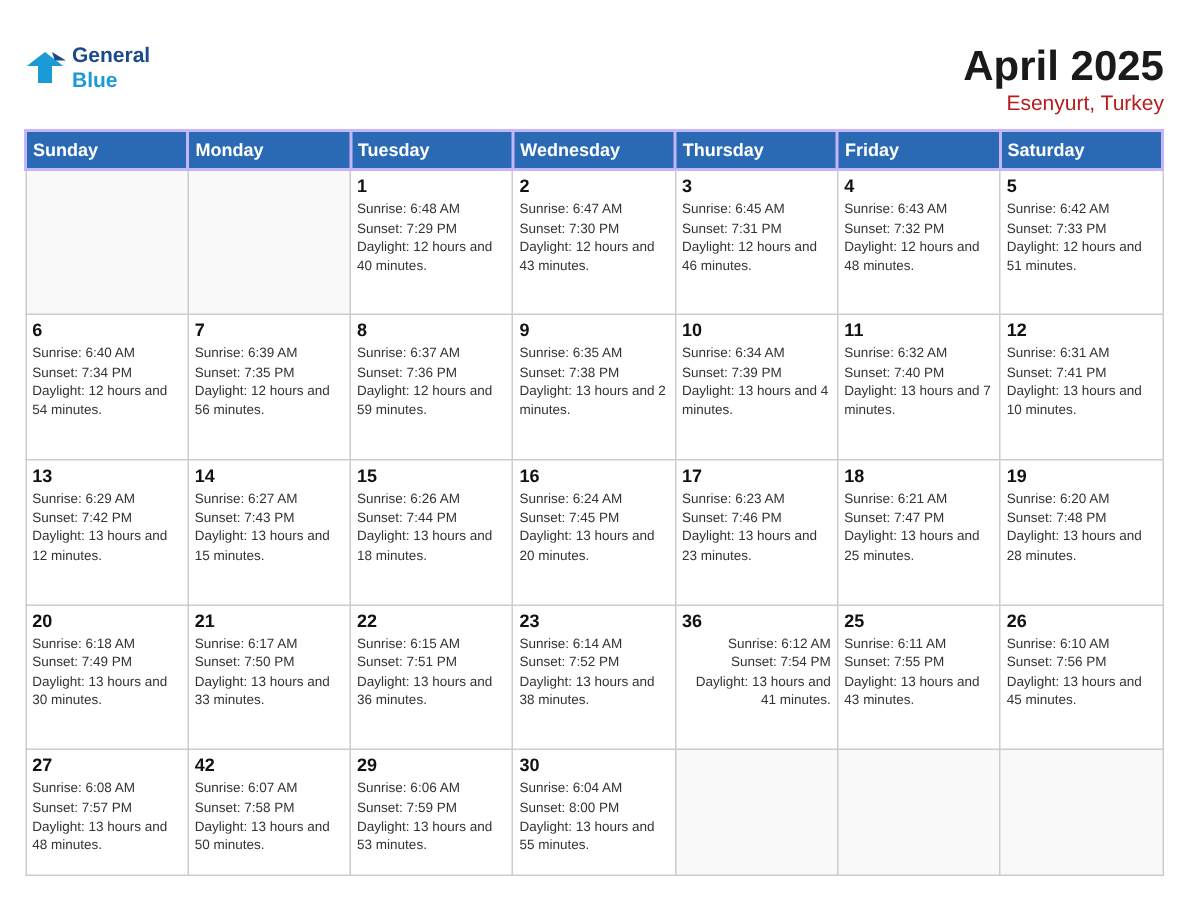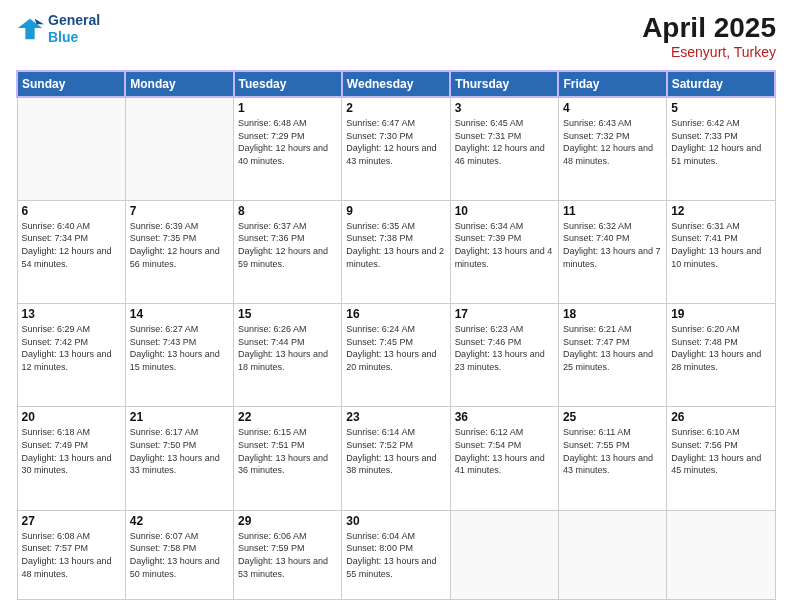--- a/index.html
+++ b/index.html
@@ -6,21 +6,21 @@
     body {
       font-family: Arial, sans-serif;
       background: #fff;
       width: 792px;
       height: 612px;
       overflow: hidden;
     }
     .page {
       width: 792px;
       height: 612px;
-      padding: 12px 16px;
+      padding: 28px 16px;
       display: flex;
       flex-direction: column;
     }
     .header {
       display: flex;
       justify-content: space-between;
       align-items: flex-start;
       margin-bottom: 10px;
     }
     .logo {
@@ -267,21 +267,21 @@
 Daylight: 13 hours and 36 minutes.</div>
           </td>
           <td>
             <span class="day-number">23</span>
             <div class="day-info" style="white-space: pre-line;">Sunrise: 6:14 AM
 Sunset: 7:52 PM
 Daylight: 13 hours and 38 minutes.</div>
           </td>
           <td>
             <span class="day-number">36</span>
-            <div class="day-info" style="white-space: pre-line;">Sunrise: 6:12 AM
+            <div class="day-info" style="white-space: pre-line; text-align: right;">Sunrise: 6:12 AM
 Sunset: 7:54 PM
 Daylight: 13 hours and 41 minutes.</div>
           </td>
           <td>
             <span class="day-number">25</span>
             <div class="day-info" style="white-space: pre-line;">Sunrise: 6:11 AM
 Sunset: 7:55 PM
 Daylight: 13 hours and 43 minutes.</div>
           </td>
           <td>

